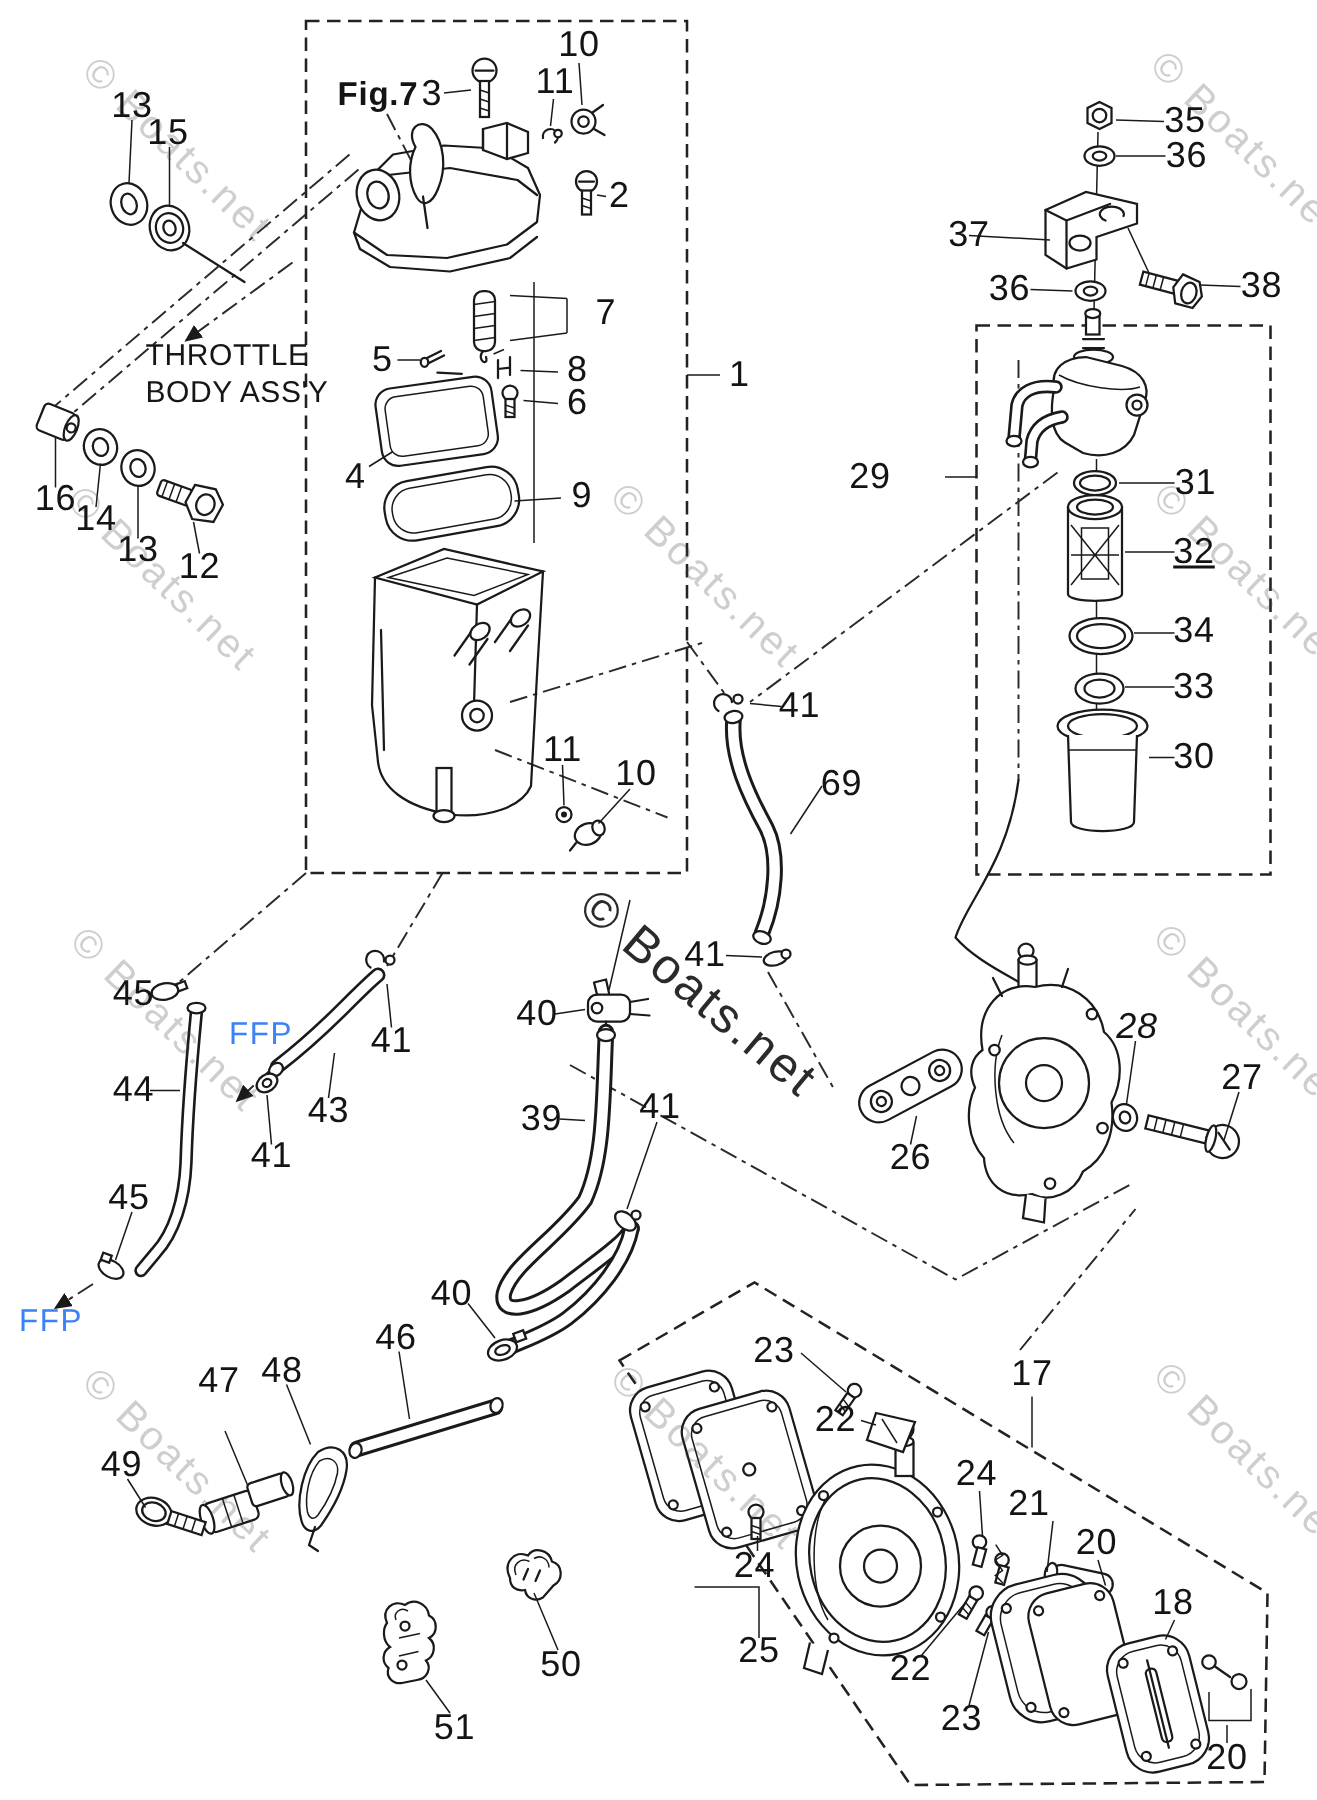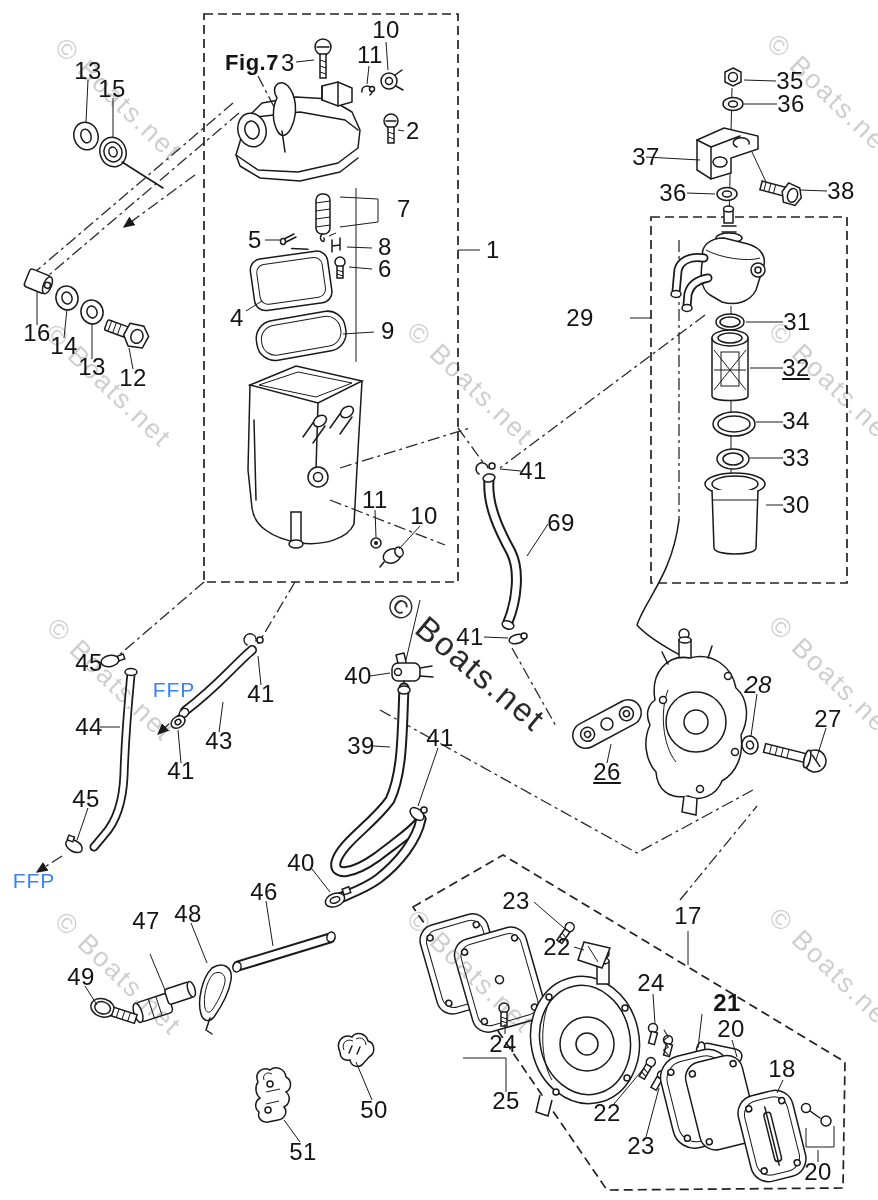--- a/index.html
+++ b/index.html
@@ -515,20 +515,24 @@
         <path d="M505,1034 L505,1024"></path>
     <path d="M506,1092 L506,1058 L463,1058"></path>
     <path d="M614,1104 L644,1068"></path>
         <path d="M646,1137 L659,1088"></path>
         <path d="M818,1162 L818,1150"></path>
     <path d="M372,1100 L356,1062"></path>
         <path d="M300,1142 L284,1120"></path>
   </g>
 </svg>
 
+<div class="note">
+  <div>THROTTLE</div>
+  <div>BODY ASS'Y</div>
+</div>
 
 <div class="callout bold" style="left: 252px; top: 63px;">Fig.7</div>
     <div class="callout" style="left: 88px; top: 71px;">13</div>
     <div class="callout" style="left: 112px; top: 89px;">15</div>
     <div class="callout" style="left: 288px; top: 63px;">3</div>
     <div class="callout" style="left: 370px; top: 55px;">11</div>
     <div class="callout" style="left: 386px; top: 30px;">10</div>
     <div class="callout" style="left: 413px; top: 131px;">2</div>
     <div class="callout" style="left: 404px; top: 209px;">7</div>
     <div class="callout" style="left: 255px; top: 240px;">5</div>
@@ -558,34 +562,34 @@
     <div class="callout" style="left: 424px; top: 516px;">10</div>
     <div class="callout" style="left: 89px; top: 663px;">45</div>
     <div class="callout" style="left: 261px; top: 694px;">41</div>
     <div class="callout" style="left: 89px; top: 727px;">44</div>
     <div class="callout" style="left: 219px; top: 741px;">43</div>
     <div class="callout" style="left: 181px; top: 771px;">41</div>
     <div class="callout" style="left: 358px; top: 676px;">40</div>
     <div class="callout" style="left: 470px; top: 637px;">41</div>
     <div class="callout" style="left: 361px; top: 746px;">39</div>
     <div class="callout" style="left: 440px; top: 738px;">41</div>
-    <div class="callout" style="left: 607px; top: 772px; text-decoration: underline;">26</div>
+    <div class="callout" style="left: 607px; top: 772px;">26</div>
     <div class="callout" style="left: 758px; top: 685px; font-style: italic;">28</div>
     <div class="callout" style="left: 828px; top: 719px;">27</div>
     <div class="callout" style="left: 86px; top: 799px;">45</div>
     <div class="callout" style="left: 301px; top: 863px;">40</div>
     <div class="callout" style="left: 264px; top: 892px;">46</div>
     <div class="callout" style="left: 188px; top: 914px;">48</div>
     <div class="callout" style="left: 146px; top: 921px;">47</div>
     <div class="callout" style="left: 81px; top: 977px;">49</div>
     <div class="callout" style="left: 688px; top: 916px;">17</div>
     <div class="callout" style="left: 516px; top: 901px;">23</div>
     <div class="callout" style="left: 557px; top: 947px;">22</div>
     <div class="callout" style="left: 651px; top: 983px;">24</div>
-    <div class="callout" style="left: 727px; top: 1003px; font-weight: bold;">21</div>
+    <div class="callout" style="left: 686px; top: 1003px;">21</div>
     <div class="callout" style="left: 731px; top: 1029px;">20</div>
     <div class="callout" style="left: 782px; top: 1069px;">18</div>
     <div class="callout" style="left: 503px; top: 1044px;">24</div>
     <div class="callout" style="left: 506px; top: 1101px;">25</div>
     <div class="callout" style="left: 607px; top: 1113px;">22</div>
     <div class="callout" style="left: 641px; top: 1146px;">23</div>
     <div class="callout" style="left: 818px; top: 1172px;">20</div>
     <div class="callout" style="left: 374px; top: 1110px;">50</div>
     <div class="callout" style="left: 303px; top: 1152px;">51</div>
     <div class="flowlabel" style="left: 174px; top: 690px;">FFP</div>

